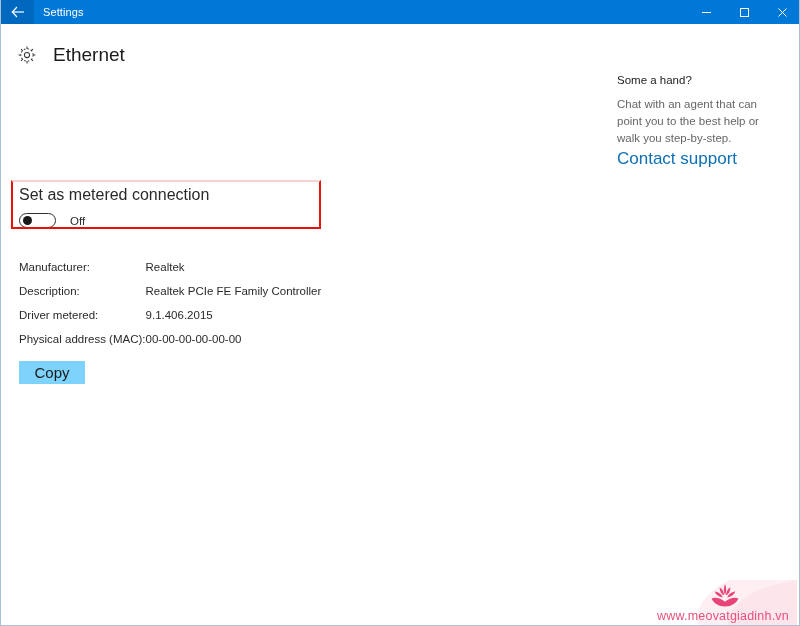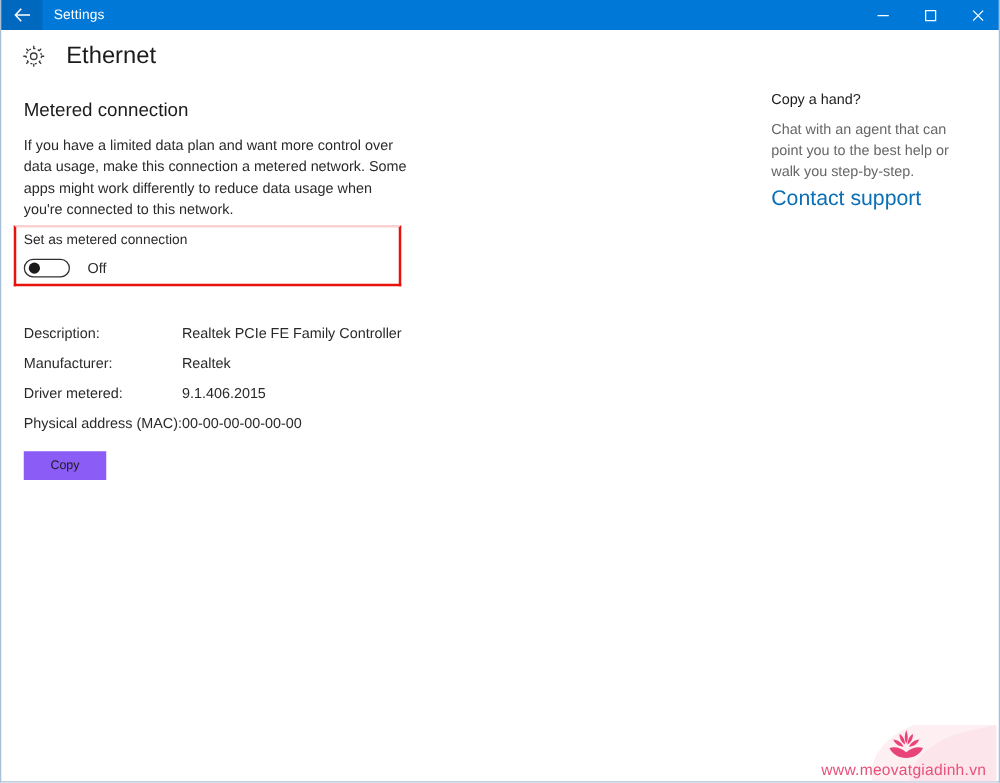--- a/index.html
+++ b/index.html
@@ -60,21 +60,21 @@
     display: flex;
     align-items: center;
     justify-content: center;
     cursor: pointer;
   }
   .wc svg { display: block; }
 
   
   #page-header {
     position: absolute;
-    top: 34px; left: 16px;
+    top: 44px; left: 16px;
     display: flex;
     align-items: center;
     text-align: right;
   }
   #gear-icon { width: 20px; height: 20px; display:block; }
   #page-title {
     margin-left: 16px;
     font-size: 19px;
     font-weight: 400;
     color: #1b1b1b;
@@ -110,21 +110,21 @@
     pointer-events: none;
   }
 
   
   #toggle-area {
     position: absolute;
     top: 186px; left: 18px;
     width: 300px;
   }
   #toggle-label {
-    font-size: 11px;
+    font-size: 16px;
     color: #2a2a2a;
   }
   #toggle-row {
     margin-top: 9px;
     display: flex;
     align-items: center;
   }
   #toggle-switch {
     width: 37px;
     height: 15px;
@@ -164,24 +164,24 @@
     padding: 0 0 12px 0;
     vertical-align: top;
     white-space: nowrap;
   }
   #prop-table td.prop-label { width: 122px; }
 
   #copy-button {
     margin-top: 4px;
     width: 66px;
     height: 23px;
-    background: #8b5cf6;
+    background: #7dd3fc;
     border: none;
     font-family: "Liberation Sans", sans-serif;
-    font-size: 10px;
+    font-size: 15px;
     color: #1b1b1b;
     cursor: pointer;
   }
 
   
   #help-panel {
     position: absolute;
     top: 74px; left: 616px;
     width: 165px;
   }
@@ -295,63 +295,59 @@
           <path d="M10 1.6 L10 4.1 M10 15.9 L10 18.4 M1.6 10 L4.1 10 M15.9 10 L18.4 10
                    M4.05 4.05 L5.85 5.85 M14.15 14.15 L15.95 15.95
                    M15.95 4.05 L14.15 5.85 M5.85 14.15 L4.05 15.95"></path>
           <circle cx="10" cy="10" r="6.2" stroke-dasharray="1.6 2.0"></circle>
         </g>
       </svg>
     </span>
     <span id="page-title">Ethernet</span>
   </div>
 
-  <div id="main">
-    <div class="section-heading">Metered connection</div>
-    <div id="metered-desc">If you have a limited data plan and want more control over data usage, make this connection a metered network. Some apps might work differently to reduce data usage when you're connected to this network.</div>
-  </div>
 
   <div id="toggle-area">
     <div id="toggle-label">Set as metered connection</div>
     <div id="toggle-row">
       <div id="toggle-switch">
         <div id="toggle-knob"></div>
       </div>
       <div id="toggle-state">Off</div>
     </div>
   </div>
 
   <div id="highlight-box"></div>
 
   <div id="properties">
     <table id="prop-table">
       <tbody>
         <tr>
+          <td class="prop-label">Manufacturer:</td>
+          <td class="prop-value">Realtek</td>
+        </tr>
+        <tr>
           <td class="prop-label">Description:</td>
           <td class="prop-value">Realtek PCIe FE Family Controller</td>
-        </tr>
-        <tr>
-          <td class="prop-label">Manufacturer:</td>
-          <td class="prop-value">Realtek</td>
         </tr>
         <tr>
           <td class="prop-label">Driver metered:</td>
           <td class="prop-value">9.1.406.2015</td>
         </tr>
         <tr>
           <td class="prop-label">Physical address (MAC):</td>
           <td class="prop-value">00-00-00-00-00-00</td>
         </tr>
       </tbody>
     </table>
     <button id="copy-button">Copy</button>
   </div>
 
   <div id="help-panel">
-    <div id="help-title">Copy a hand?</div>
+    <div id="help-title">Some a hand?</div>
     <div id="help-desc">Chat with an agent that can point you to the best help or walk you step-by-step.</div>
     <a id="contact-support">Contact support</a>
   </div>
 
   <div id="watermark">
     <div id="wm-swoosh"></div>
     <div id="wm-swoosh2"></div>
     <span>
       <svg id="lotus-icon" viewBox="0 0 40 26">
         <g fill="#e8447a">

